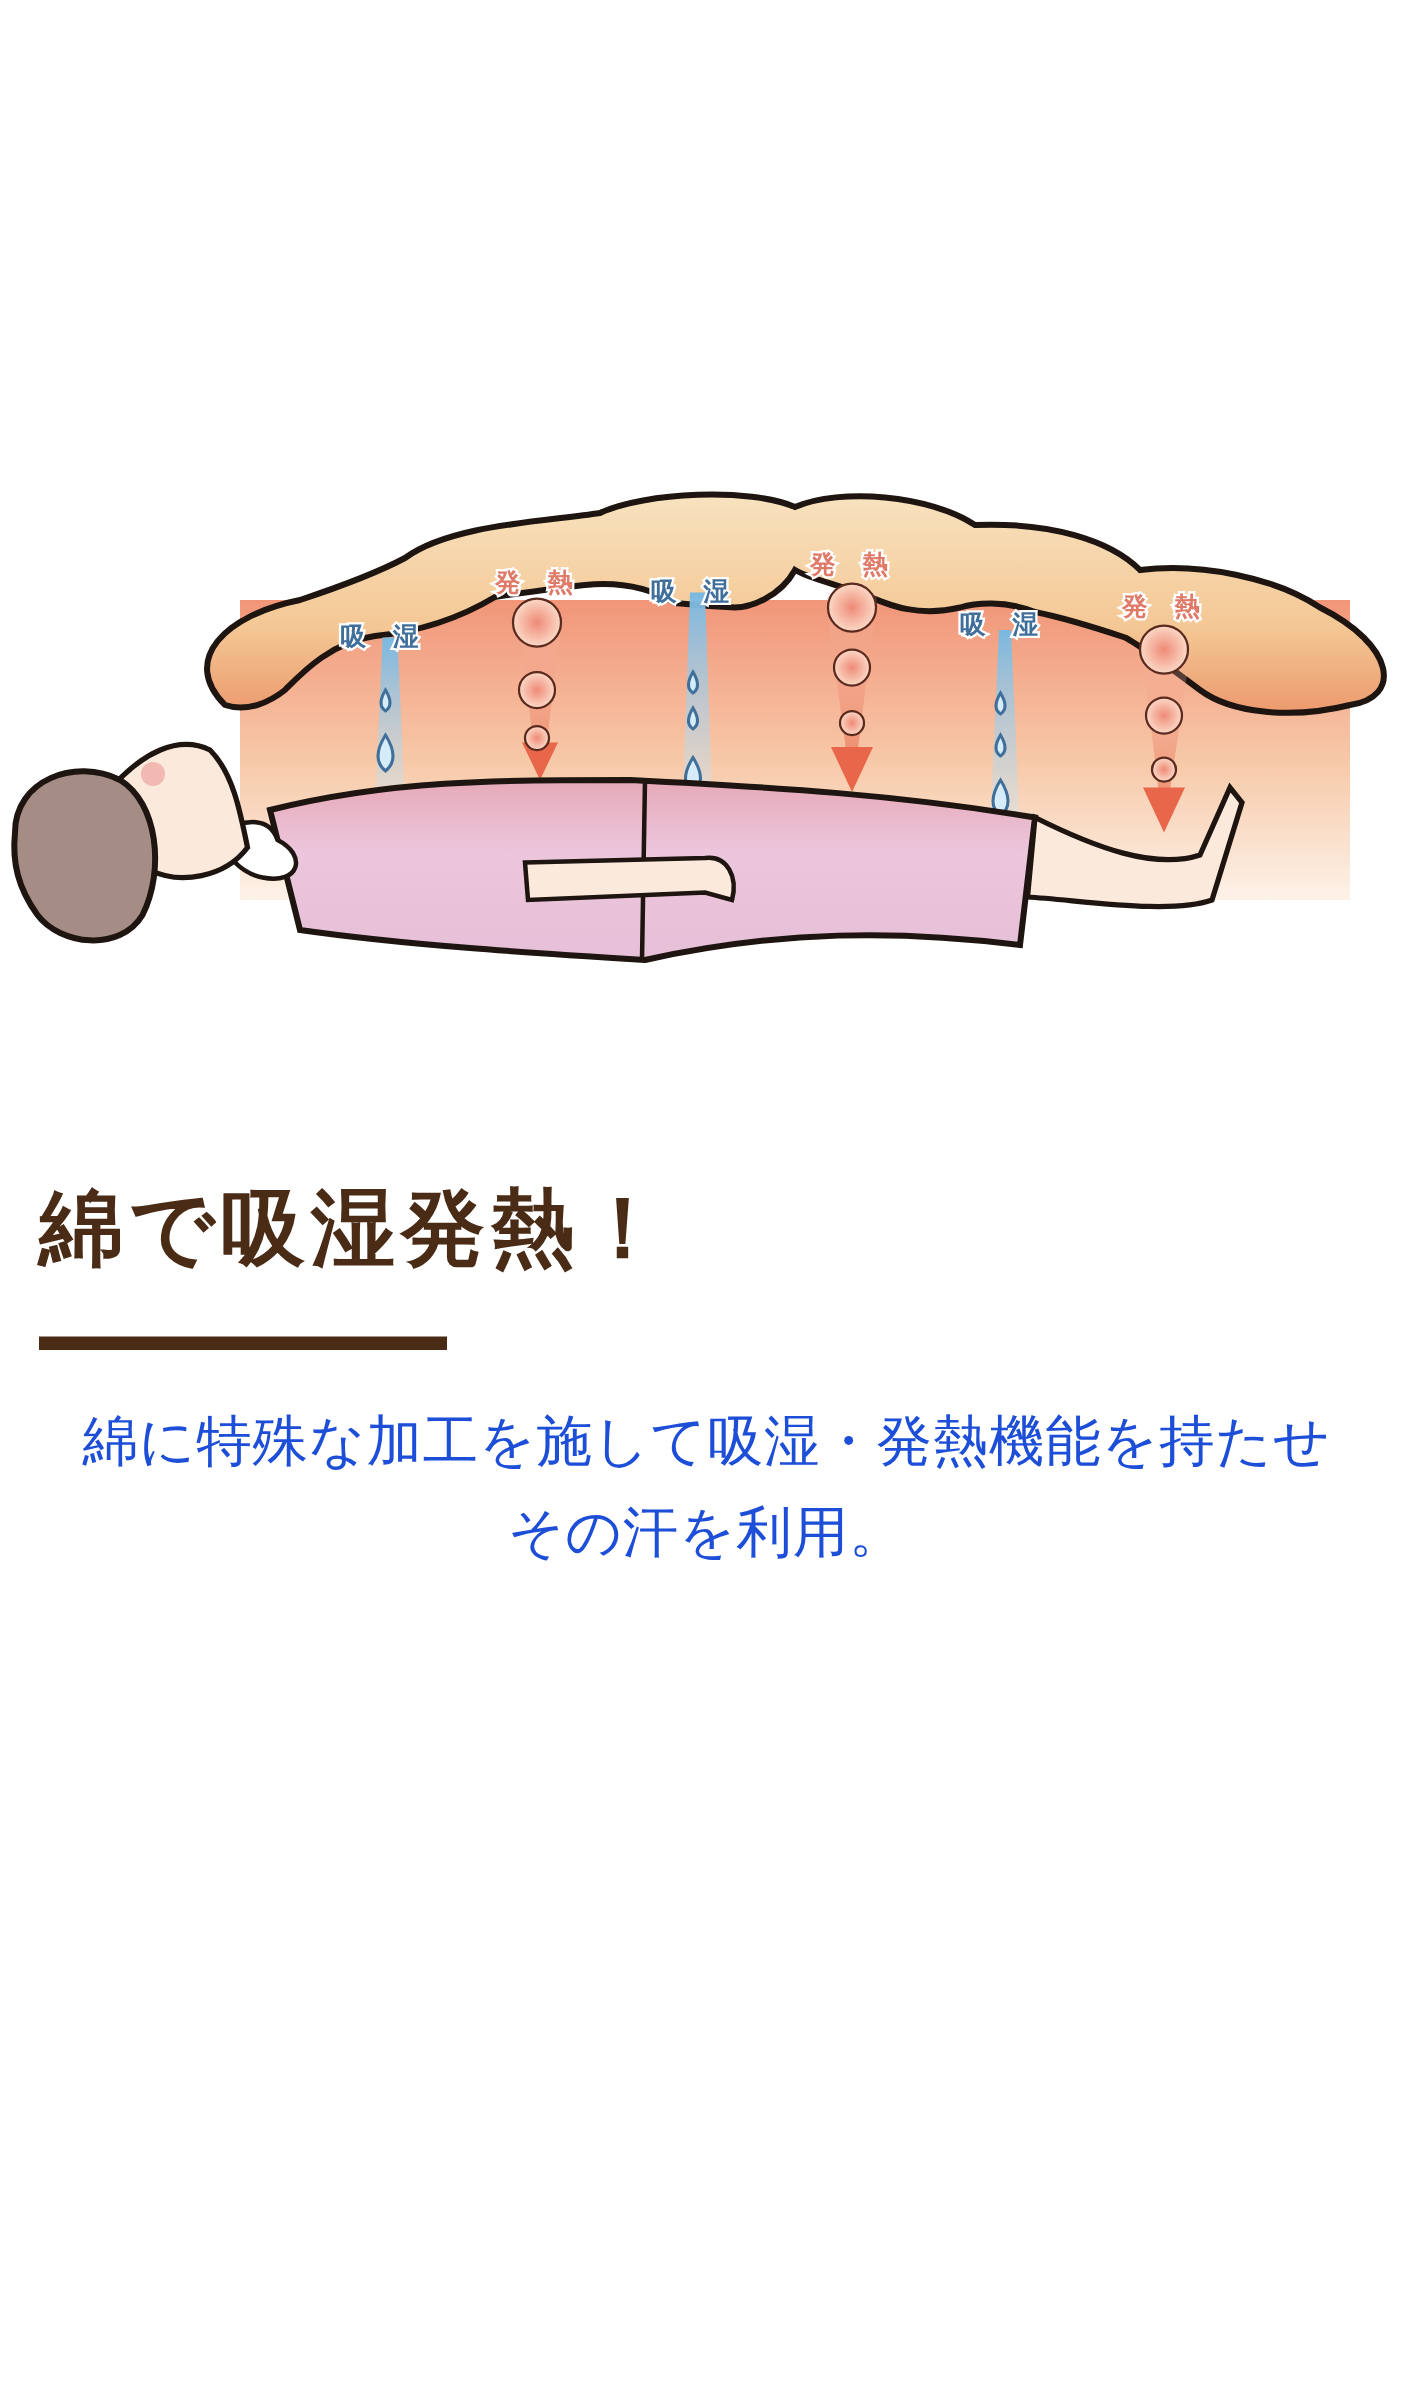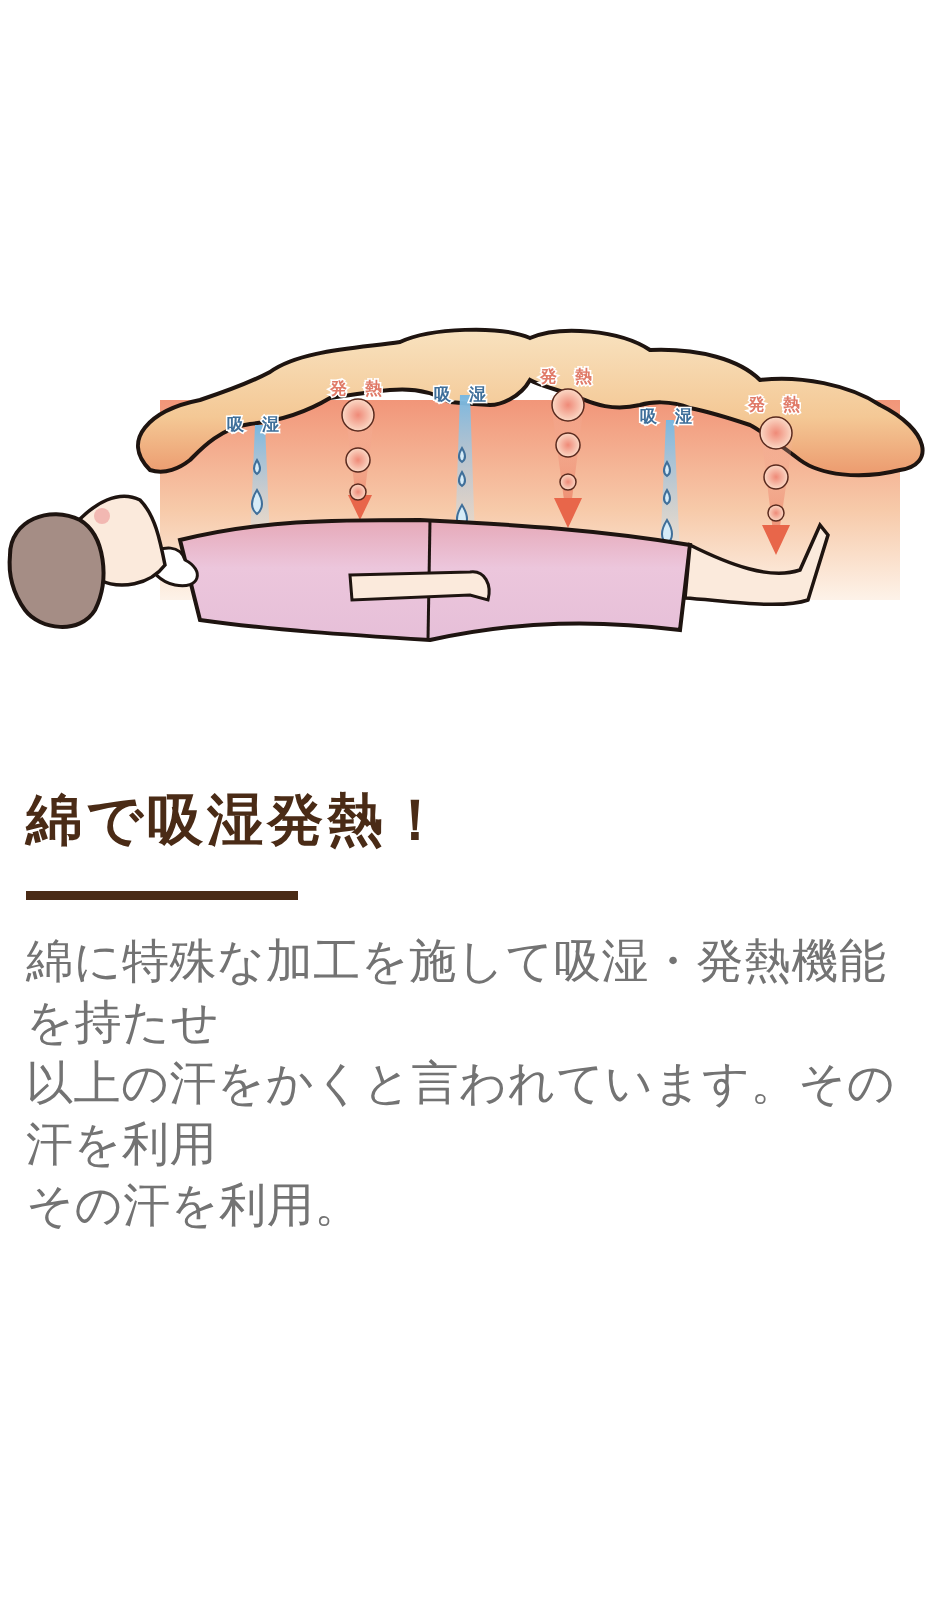--- a/index.html
+++ b/index.html
@@ -8,22 +8,22 @@
     .illustration { position: absolute; left: 0; top: 320px; width: 949px; height: 340px; }
     .illustration svg { width: 949px; height: 340px; display: block; }
     .lbl { font-family: "DejaVu Sans", sans-serif; font-size: 17px; font-weight: bold; letter-spacing: 6px; }
     .lbl-moist { fill: #3f6f9a; stroke: #ffffff; stroke-width: 3px; paint-order: stroke; }
     .lbl-heat { fill: #e07a68; stroke: #ffffff; stroke-width: 3px; paint-order: stroke; }
     .heading { position: absolute; left: 26px; top: 788px; margin: 0;
                font-family: Liberation Serif, serif; font-weight: bold;
                font-size: 56px; line-height: 64px; color: #4a2b16; letter-spacing: 4px; }
     .rule { position: absolute; left: 26px; top: 891px; width: 272px; height: 9px; background: #4a2b16; }
     .body-text { position: absolute; left: 26px; top: 930px; width: 890px; margin: 0;
-                 font-family: "DejaVu Sans", sans-serif; font-size: 47px; line-height: 61px;
-                 color: #737373; letter-spacing: 0.5px; }
+                 font-family: "DejaVu Sans", sans-serif; font-size: 37px; line-height: 61px;
+                 color: #1d4ed8; letter-spacing: 0.5px; text-align: center; }
   </style>
 </head>
 <body>
 
 <div class="illustration">
   <svg viewBox="0 0 949 340" xmlns="http://www.w3.org/2000/svg">
     <defs>
       <linearGradient id="warmBg" x1="0" y1="0" x2="0" y2="1">
         <stop offset="0" stop-color="#f08a6a"></stop>
         <stop offset="0.55" stop-color="#f6c4a0"></stop>
@@ -121,15 +121,14 @@
 
     <path d="M10,235 C10,200 50,185 80,200 C105,215 110,260 95,290 C80,315 40,310 25,290 C12,272 8,255 10,235 Z" fill="#a58d85" stroke="#1e1410" stroke-width="4"></path>
   </svg>
 </div>
 
 <h1 class="heading">綿で吸湿発熱！</h1>
 <div class="rule"></div>
 
 <div class="body-text">
   <div>綿に特殊な加工を施して吸湿・発熱機能を持たせ</div>
-  <div>以上の汗をかくと言われています。その汗を利用</div>
   <div>その汗を利用。</div>
 </div>
 
 </body></html>

